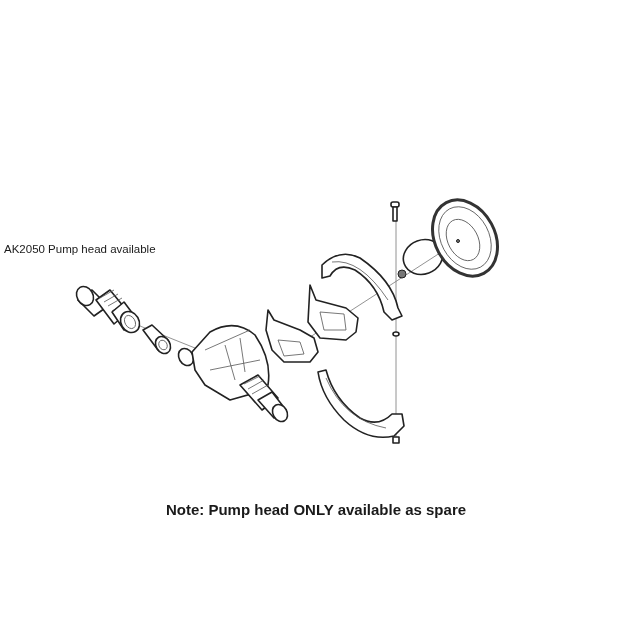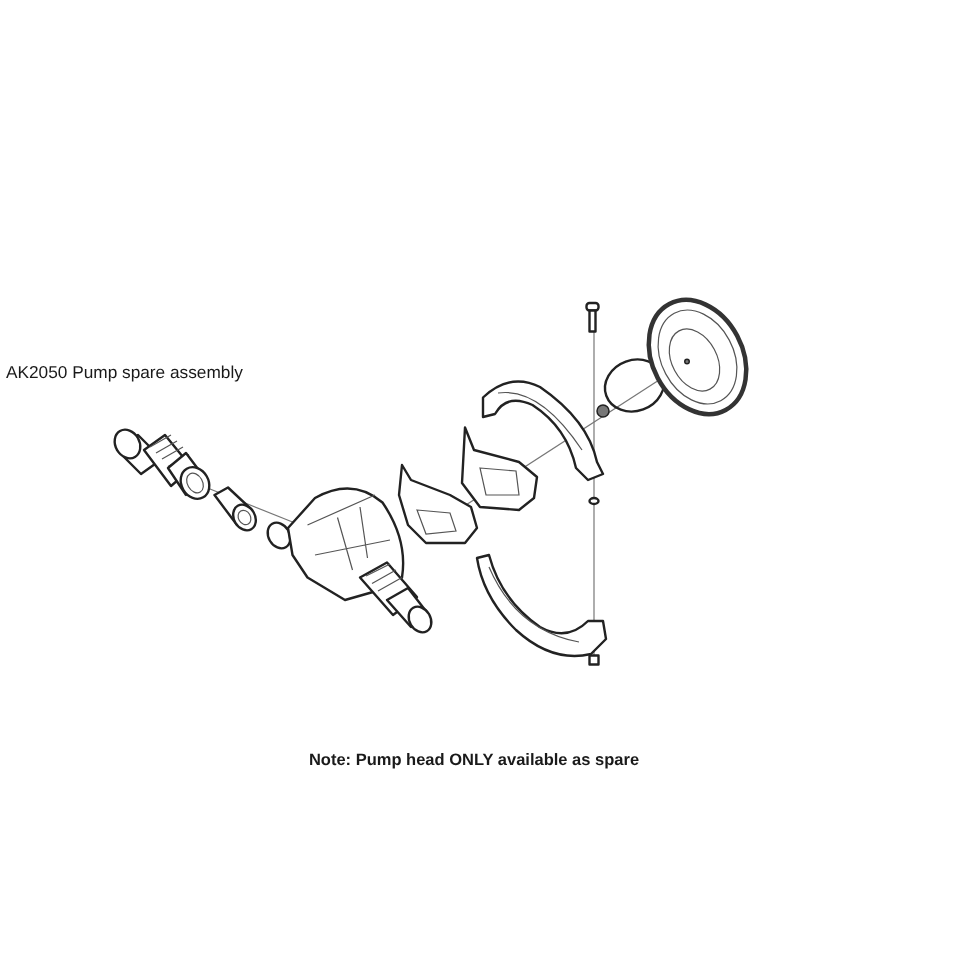--- a/index.html
+++ b/index.html
@@ -1,28 +1,28 @@
 <!DOCTYPE html>
 <html><head>
 <meta charset="utf-8">
 <style>
   html, body { margin: 0; padding: 0; background: #ffffff; }
   body { width: 640px; height: 640px; position: relative; overflow: hidden; font-family: "Liberation Sans", sans-serif; }
   .title { position: absolute; left: 4px; top: 243px; font-size: 11.5px; color: #1a1a1a; }
-  .note { position: absolute; left: 0; width: 624px; top: 501px; text-align: center; font-size: 11px; font-weight: bold; color: #1a1a1a; padding-left: 8px; box-sizing: border-box; }
+  .note { position: absolute; left: 0; width: 624px; top: 501px; text-align: center; font-size: 15px; font-weight: bold; color: #1a1a1a; padding-left: 8px; box-sizing: border-box; }
   svg.diagram { position: absolute; left: 0; top: 0; }
   .part { fill: #ffffff; stroke: #222; stroke-width: 1.6; stroke-linejoin: round; }
   .thin { fill: none; stroke: #555; stroke-width: 0.8; }
   .axis { fill: none; stroke: #777; stroke-width: 0.8; }
   .dark { fill: #777; stroke: #222; stroke-width: 1; }
 </style>
 </head>
 <body>
 
-<div class="title">AK2050 Pump spare assembly</div>
+<div class="title">AK2050 Pump head available</div>
 
 <svg class="diagram" width="640" height="640" viewBox="0 0 640 640">
 
   <g>
     <line class="axis" x1="120" y1="318" x2="200" y2="350"></line>
     <line class="axis" x1="290" y1="350" x2="460" y2="240"></line>
     <line class="axis" x1="396" y1="215" x2="396" y2="440"></line>
   </g>
 
   <g>

